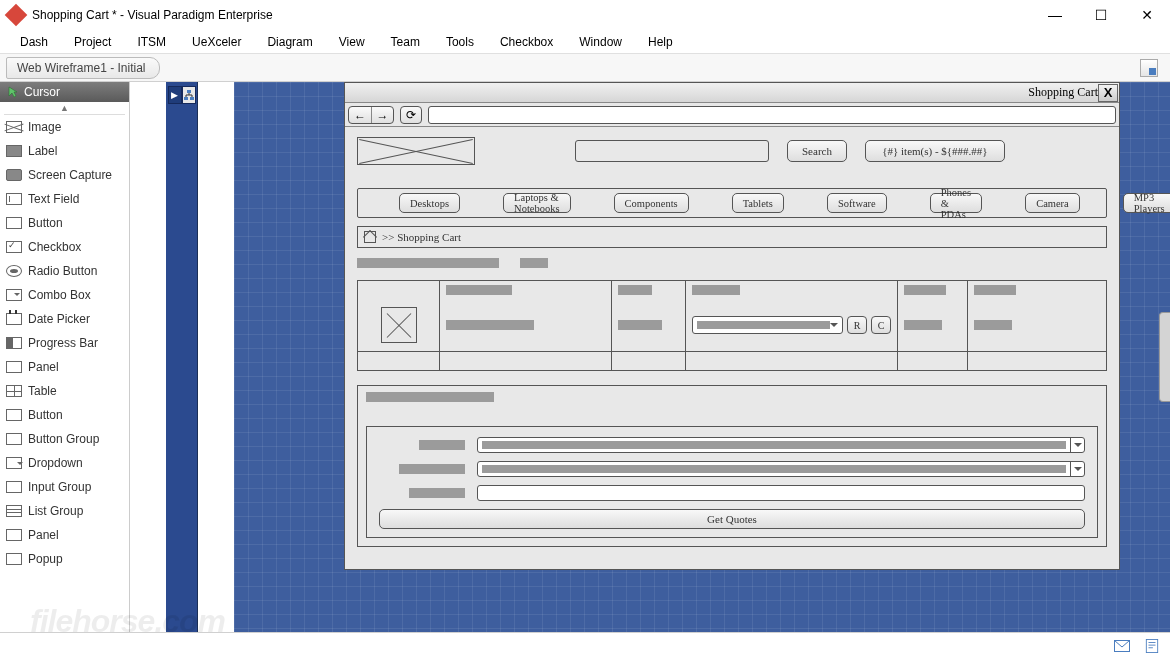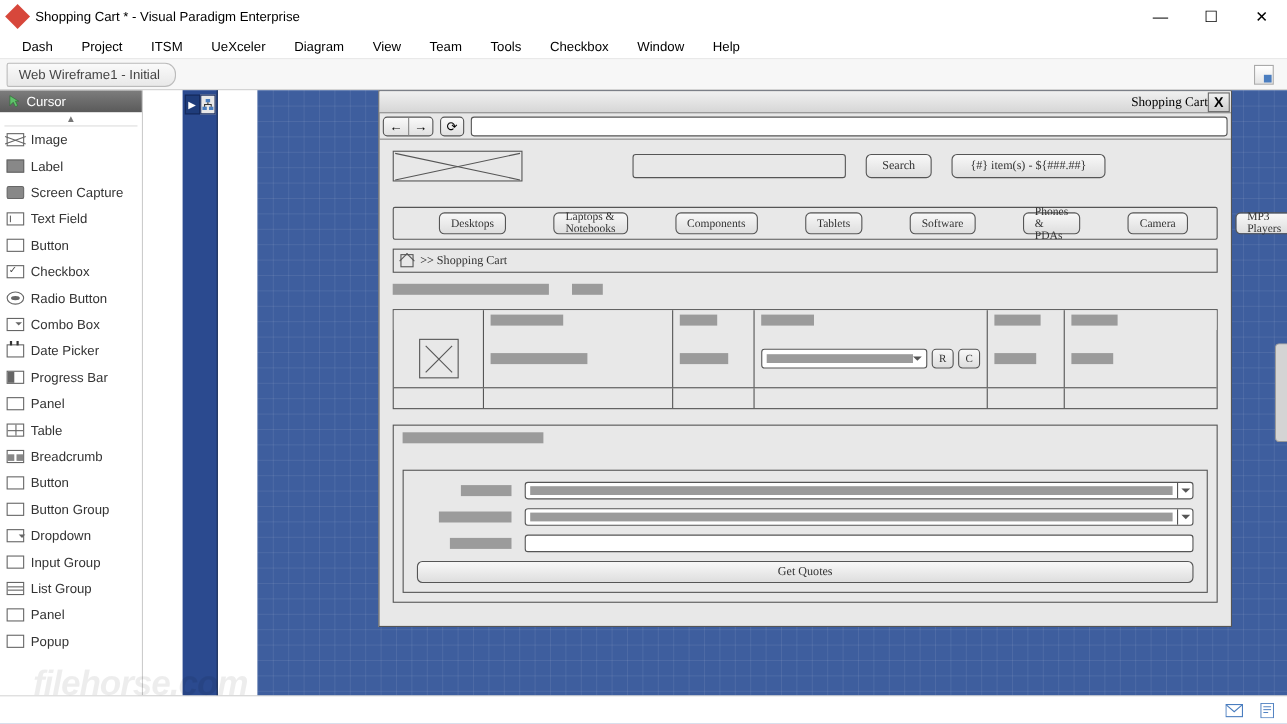--- a/index.html
+++ b/index.html
@@ -222,24 +222,20 @@
       </div>
     <div class="item">
         <span class="ico"></span>
         <span>Panel</span>
       </div>
     <div class="item">
         <span class="ico ico-table"></span>
         <span>Table</span>
       </div>
     <div class="item">
-        <span class="ico ico-bc"></span>
-        <span>Breadcrumb</span>
-      </div>
-    <div class="item">
         <span class="ico"></span>
         <span>Button</span>
       </div>
     <div class="item">
         <span class="ico"></span>
         <span>Button Group</span>
       </div>
     <div class="item">
         <span class="ico ico-drop"></span>
         <span>Dropdown</span>

